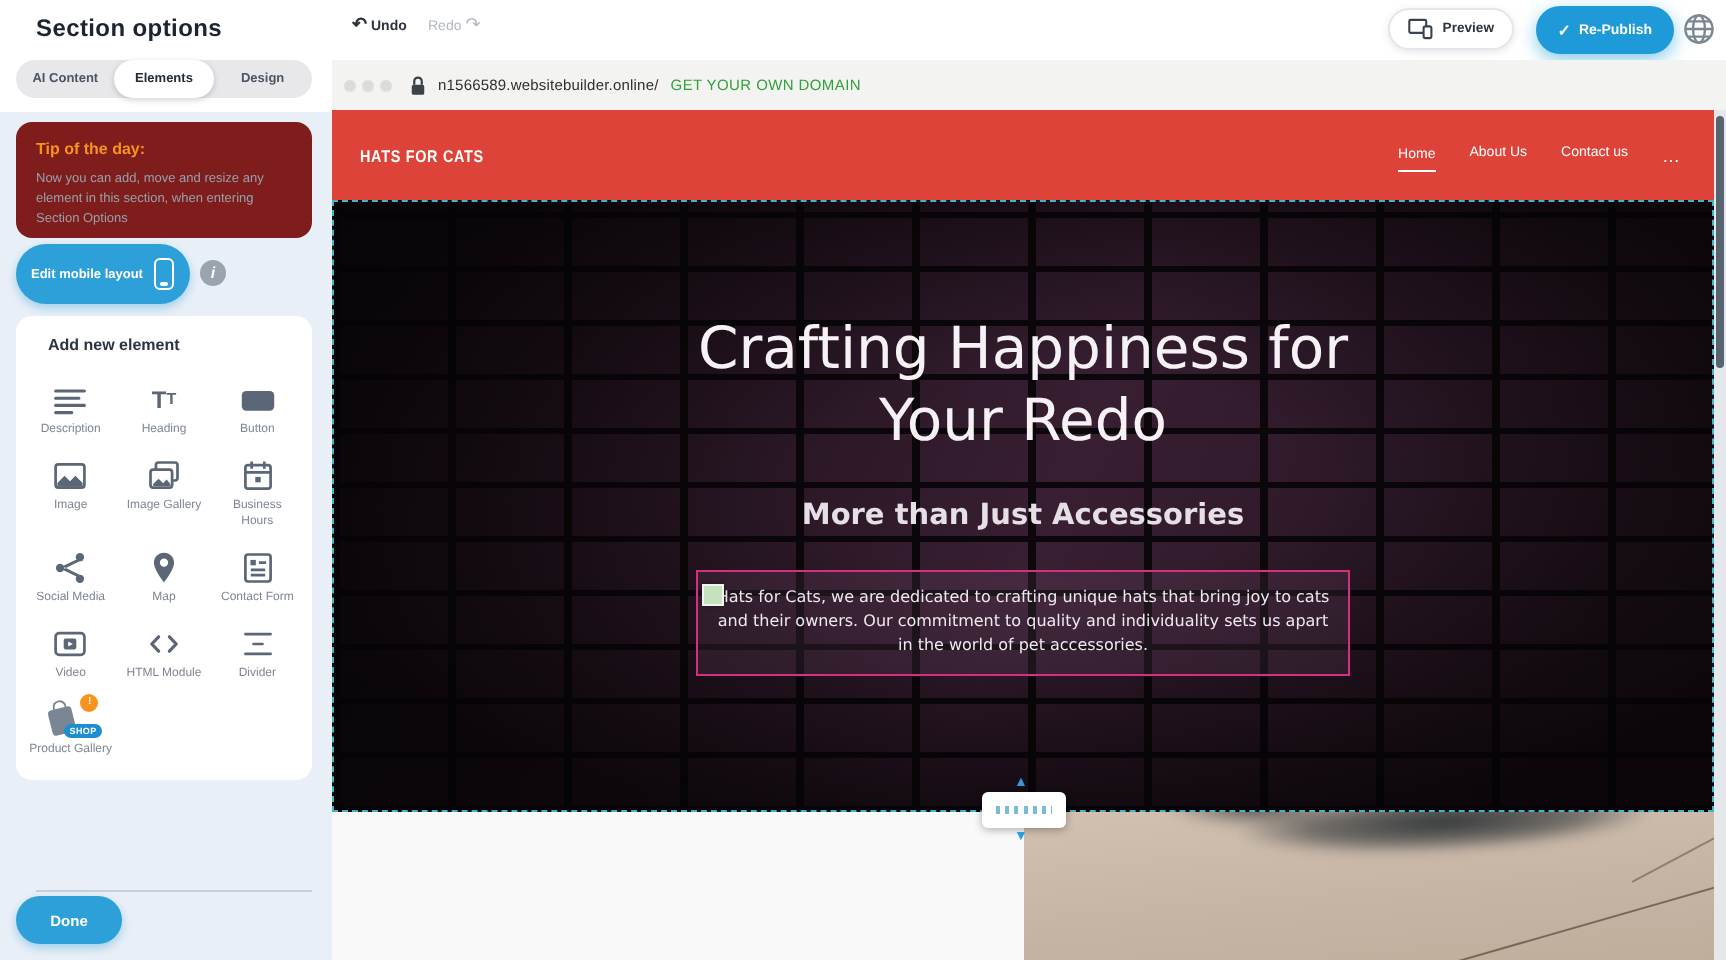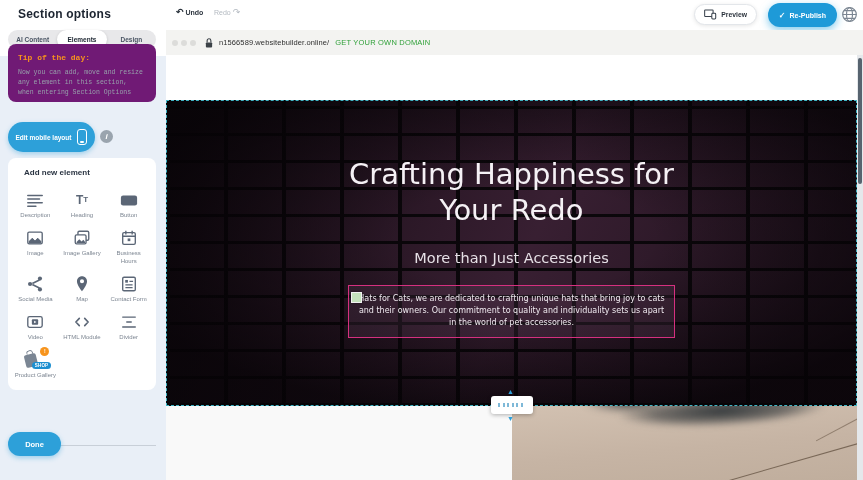--- a/index.html
+++ b/index.html
@@ -8,21 +8,21 @@
   .stage { position:relative; width:863px; height:480px; background:#fff; }
 
   
   .panel { position:absolute; left:0; top:0; width:166px; height:480px; background:#e9eff7; }
   .panel-top { position:absolute; left:0; top:0; width:166px; height:56px; background:#fff; }
   .panel-title { position:absolute; left:18px; top:7px; font-size:12px; font-weight:bold; color:#1c2430; letter-spacing:.2px;}
   .tabs { position:absolute; left:8px; top:30px; width:148px; height:19px; background:#e8e8ea; border-radius:11px; display:flex; align-items:center; }
   .tab { flex:1; text-align:center; font-size:6.5px; font-weight:bold; color:#4a5463; line-height:19px; border-radius:10px; height:19px; cursor:pointer;}
   .tab.active { background:#fff; box-shadow:0 1px 3px rgba(0,0,0,.18); color:#222b36;}
 
-  .tip-card { position:absolute; left:8px; top:44px; width:148px; height:58px; background:#701a75; border-radius:8px;font-family:Liberation Mono, monospace; }
+  .tip-card { position:absolute; left:8px; top:61px; width:148px; height:58px; background:#7f1d1d; border-radius:8px; }
   .tip-title { position:absolute; left:10px; top:9px; font-size:8px; font-weight:bold; color:#f7941d;}
   .tip-body { position:absolute; left:10px; top:24px; width:128px; font-size:6.5px; color:#97a0ab; line-height:1.5;}
 
   .edit-mobile { position:absolute; left:8px; top:122px; width:87px; height:30px; border-radius:15px; background:#2da0d9; border:none; display:flex; align-items:center; justify-content:center; gap:6px; cursor:pointer; box-shadow:0 2px 5px rgba(45,160,217,.4);}
   .edit-mobile .lbl { color:#fff; font-size:6.5px; font-weight:bold; }
   .phone-ic { width:10px; height:16px; border:1.2px solid #fff; border-radius:3px; position:relative;}
   .phone-ic::after { content:""; position:absolute; left:2px; right:2px; bottom:1.5px; height:1.2px; background:#fff; border-radius:1px;}
   .info-dot { position:absolute; left:100px; top:130px; width:13px; height:13px; border-radius:50%; background:#9aa4ae; color:#fff; font-size:8px; font-weight:bold; text-align:center; line-height:13px; font-style:italic;}
 
   .elements-card { position:absolute; left:8px; top:158px; width:148px; height:232px; background:#fff; border-radius:8px; }
@@ -34,21 +34,21 @@
   .el-label { font-size:6px; color:#7d8692; text-align:center; line-height:1.35; margin-top:2px; max-width:42px;}
   .head-ic { font-weight:bold; color:#5b6676; font-size:12px; line-height:14px;}
   .head-ic .small { font-size:8px; }
   .pg-wrap { position:relative; width:24px; height:18px;}
   .pg-bag { position:absolute; left:2px; top:3px; width:12px; height:13px; background:#7b8694; border-radius:2px; transform:rotate(-14deg);}
   .pg-bag::before { content:""; position:absolute; left:2.5px; top:-4px; width:5px; height:5px; border:1.4px solid #7b8694; border-bottom:none; border-radius:4px 4px 0 0;}
   .pg-shop { position:absolute; right:-4px; bottom:0; background:#1d8fd0; color:#fff; font-size:4.5px; font-weight:bold; padding:1px 3px; border-radius:5px; letter-spacing:.2px;}
   .pg-new { position:absolute; right:-2px; top:-4px; width:9px; height:9px; border-radius:50%; background:#f7941d; color:#fff; font-size:5px; line-height:9px; text-align:center; font-weight:bold;}
 
   .panel-divider { position:absolute; left:18px; top:445px; width:138px; height:1px; background:#c8cfd8;}
-  .done-btn { position:absolute; left:8px; top:432px; width:53px; height:24px; border:none; border-radius:12px; background:#2da0d9; color:#fff; font-size:7.5px; font-weight:bold; cursor:pointer; box-shadow:0 2px 5px rgba(45,160,217,.4);}
+  .done-btn { position:absolute; left:8px; top:448px; width:53px; height:24px; border:none; border-radius:12px; background:#2da0d9; color:#fff; font-size:7.5px; font-weight:bold; cursor:pointer; box-shadow:0 2px 5px rgba(45,160,217,.4);}
 
   
   .topbar { position:absolute; left:166px; top:0; width:697px; height:30px; background:#fff; }
   .undo { position:absolute; left:10px; top:7px; font-size:7px; font-weight:bold; color:#2b333d; cursor:pointer;}
   .redo { position:absolute; left:48px; top:7px; font-size:7px; color:#b3b9c0; cursor:pointer;}
   .arrow-glyph { font-size:9px; }
   .preview-btn { position:absolute; right:106px; top:4px; height:21px; padding:0 9px; background:#fff; border:1px solid #e3e6ea; border-radius:11px; box-shadow:0 1px 4px rgba(0,0,0,.10); display:flex; align-items:center; gap:4px; font-size:6.8px; font-weight:bold; color:#2b333d; cursor:pointer;}
   .republish-btn { position:absolute; right:26px; top:3px; height:24px; padding:0 11px; background:#1e9ad8; border:none; border-radius:13px; box-shadow:0 3px 9px rgba(30,160,220,.55); display:flex; align-items:center; gap:4px; font-size:7px; font-weight:bold; color:#fff; cursor:pointer;}
   .check-glyph { font-size:8px; }
   .globe-btn { position:absolute; right:5px; top:6px; width:17px; height:17px; cursor:pointer; color:#7b8692;}
@@ -74,21 +74,21 @@
     background-color:#3f2338;
     background-image:
       linear-gradient(113deg, rgba(6,3,6,.85) 0%, rgba(6,3,6,.45) 28%, rgba(6,3,6,.12) 52%, rgba(6,3,6,.5) 88%),
       radial-gradient(ellipse 62% 58% at 52% 45%, rgba(0,0,0,0) 30%, rgba(6,3,6,.78) 100%),
       repeating-linear-gradient(0deg, #0c080c 0 3px, transparent 3px 27px),
       repeating-linear-gradient(90deg, #0c080c 0 4px, transparent 4px 58px);
     outline:1px dashed #3fb5c5; outline-offset:-1px;}
   .hero-h1 { margin:56px auto 0; max-width:390px; text-align:center; color:#f5f1f5;
     font-family:"DejaVu Sans", sans-serif; font-size:29px; font-weight:500; line-height:1.25;}
   .hero-sub { margin:21px auto 0; text-align:center; color:#e6e0e6;
-    font-family:"DejaVu Sans", sans-serif; font-size:14.5px; font-weight:400;}
+    font-family:"DejaVu Sans", sans-serif; font-size:14.5px; font-weight:700;}
   .hero-box { position:relative; margin:19px auto 0; width:327px; border:1.5px solid #d5307f;
     background:rgba(200,140,190,.10); padding:7px 8px; text-align:center;
     color:#efe9ef; font-size:8px; line-height:1.55; font-family:"DejaVu Sans", sans-serif;}
   .box-handle { position:absolute; left:2px; top:6px; width:11px; height:11px; background:#c4e2bc; border:1.5px solid #f2f2f2; box-shadow:0 0 2px rgba(0,0,0,.4);}
 
   .next-section { position:absolute; left:0; top:351px; width:691px; height:74px; background:#f9f9f9;}
   .next-right { position:absolute; left:346px; top:0; width:345px; height:74px; overflow:hidden;
     background:linear-gradient(175deg,#d2c1b1,#c6b4a4 55%,#c0ae9d);}
   .shadow-blob { position:absolute; left:105px; top:-10px; width:210px; height:30px;
     background:radial-gradient(closest-side, rgba(42,48,52,.95), rgba(42,48,52,.55) 65%, rgba(42,48,52,0));
@@ -305,20 +305,29 @@
         </span>
       <svg class="lock" width="10" height="12" viewBox="0 0 16 18">
           <path d="M5 8V5.2a3 3 0 016 0V8" fill="none" stroke="#3c4248" stroke-width="1.8"></path>
           <rect x="3" y="8" width="10" height="8" rx="1.5" fill="#3c4248"></rect>
         </svg>
       <span class="url-text">n1566589.websitebuilder.online/</span>
       <span class="domain-cta">GET YOUR OWN DOMAIN</span>
     </div>
 
     <div class="viewport">
+      <header class="site-header">
+        <div class="logo">HATS FOR CATS</div>
+        <nav class="nav">
+          <span class="nav-item active">Home</span>
+          <span class="nav-item">About Us</span>
+          <span class="nav-item">Contact us</span>
+          <span class="nav-more">…</span>
+        </nav>
+      </header>
 
       <section class="hero">
         <h1 class="hero-h1">Crafting Happiness for Your Redo</h1>
         <div class="hero-sub">More than Just Accessories</div>
         <div class="hero-box">
           <span class="box-handle"></span>
           <span>Hats for Cats, we are dedicated to crafting unique hats that bring joy to cats and their owners. Our commitment to quality and individuality sets us apart in the world of pet accessories.</span>
         </div>
       </section>
 

